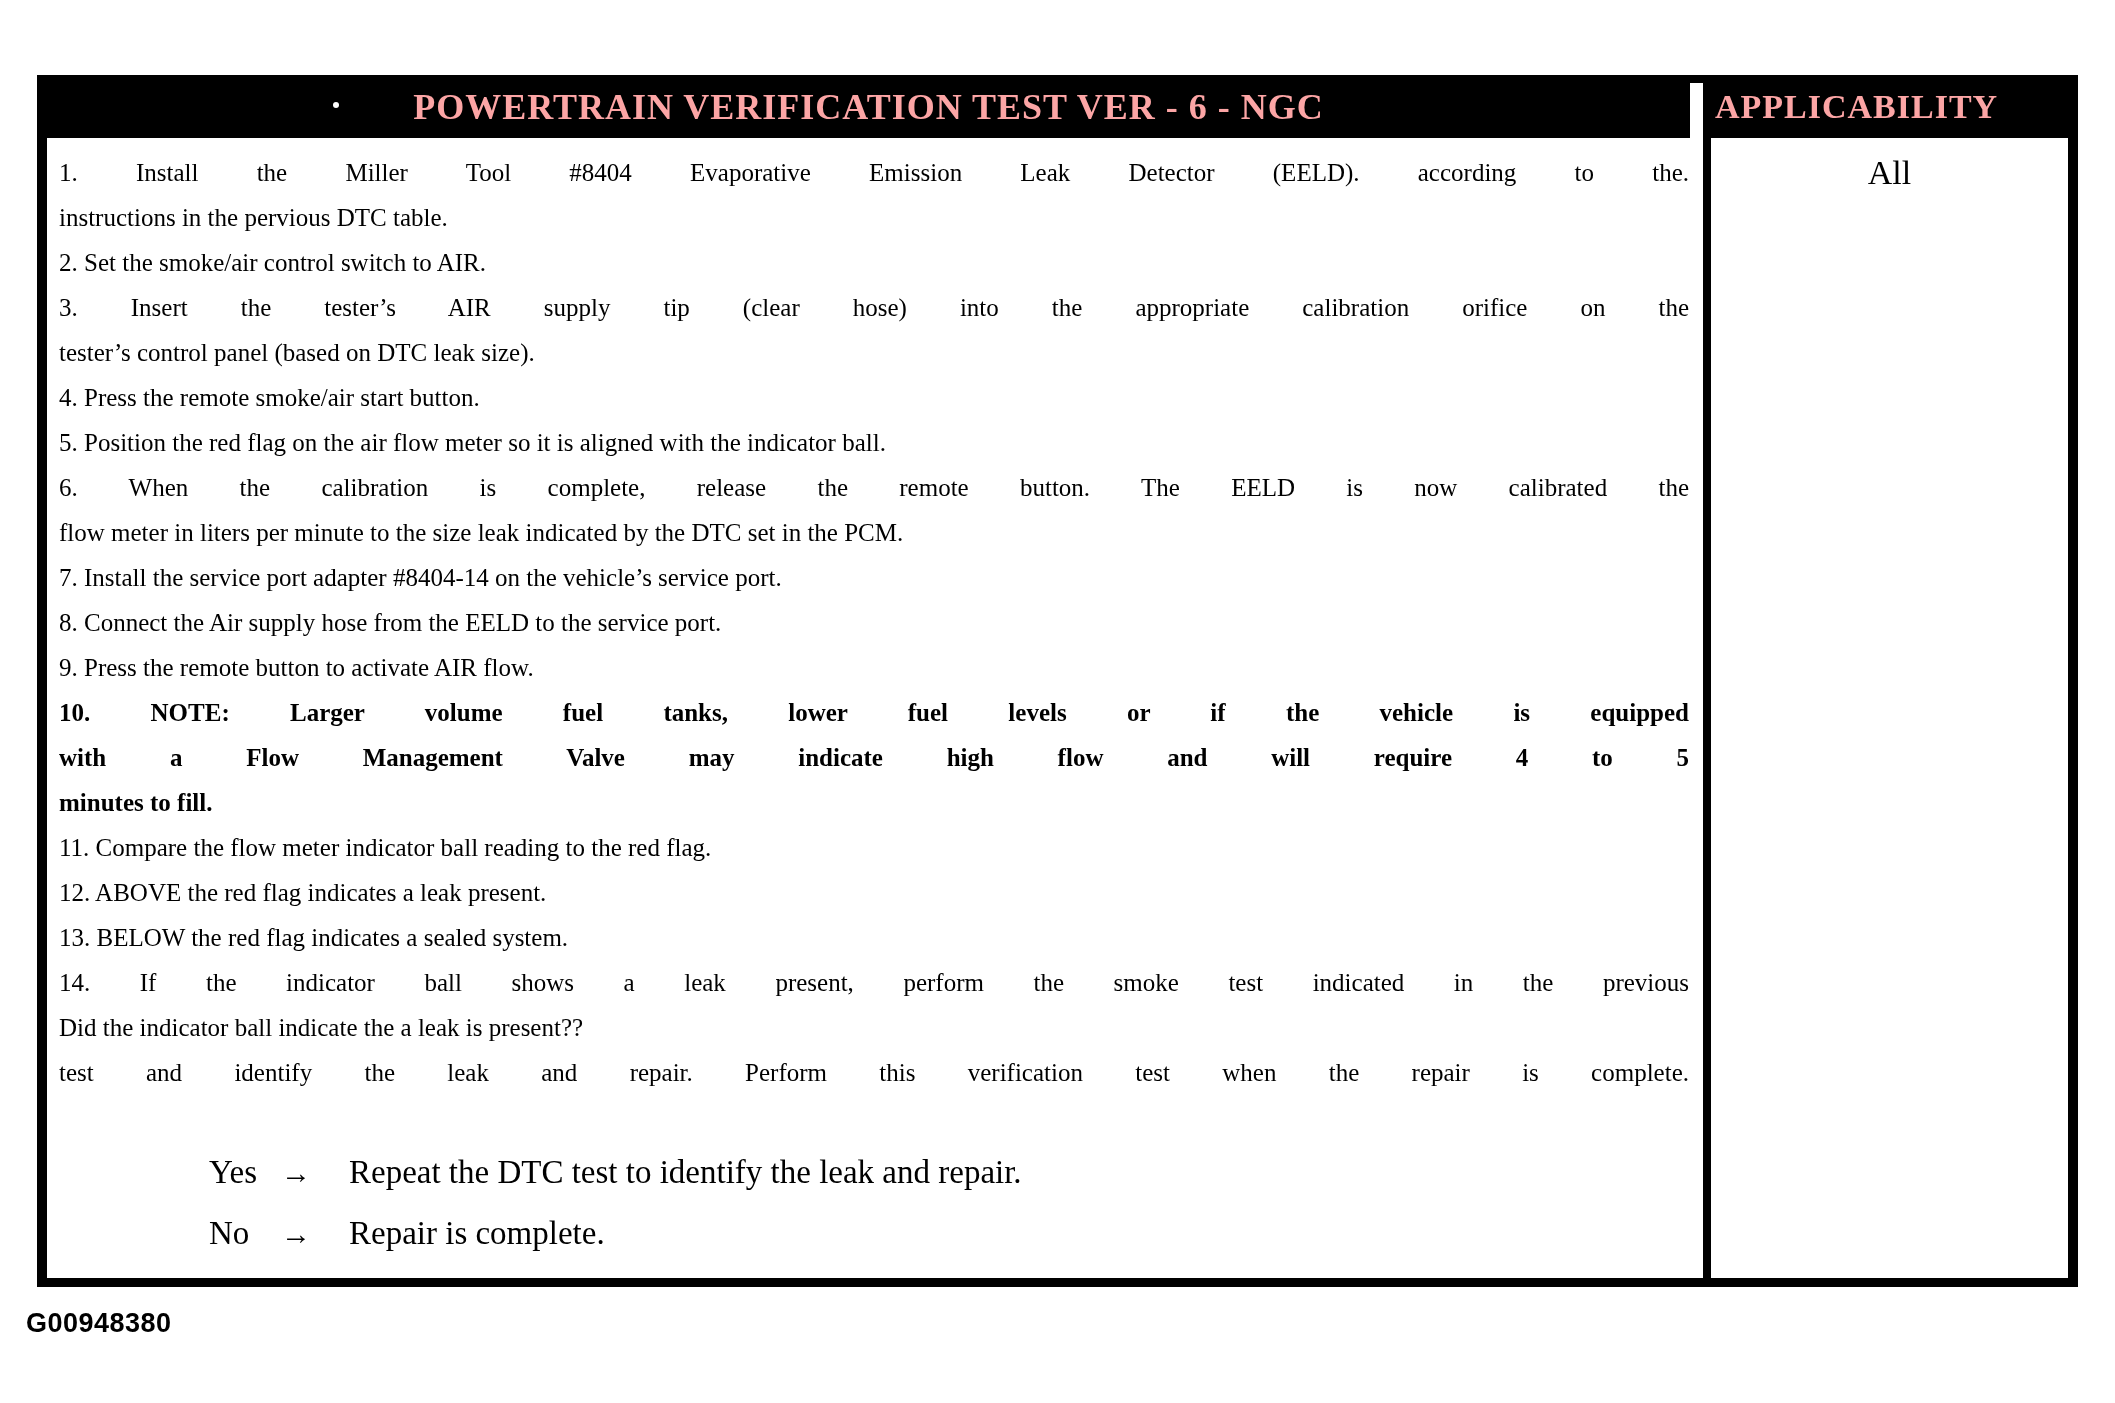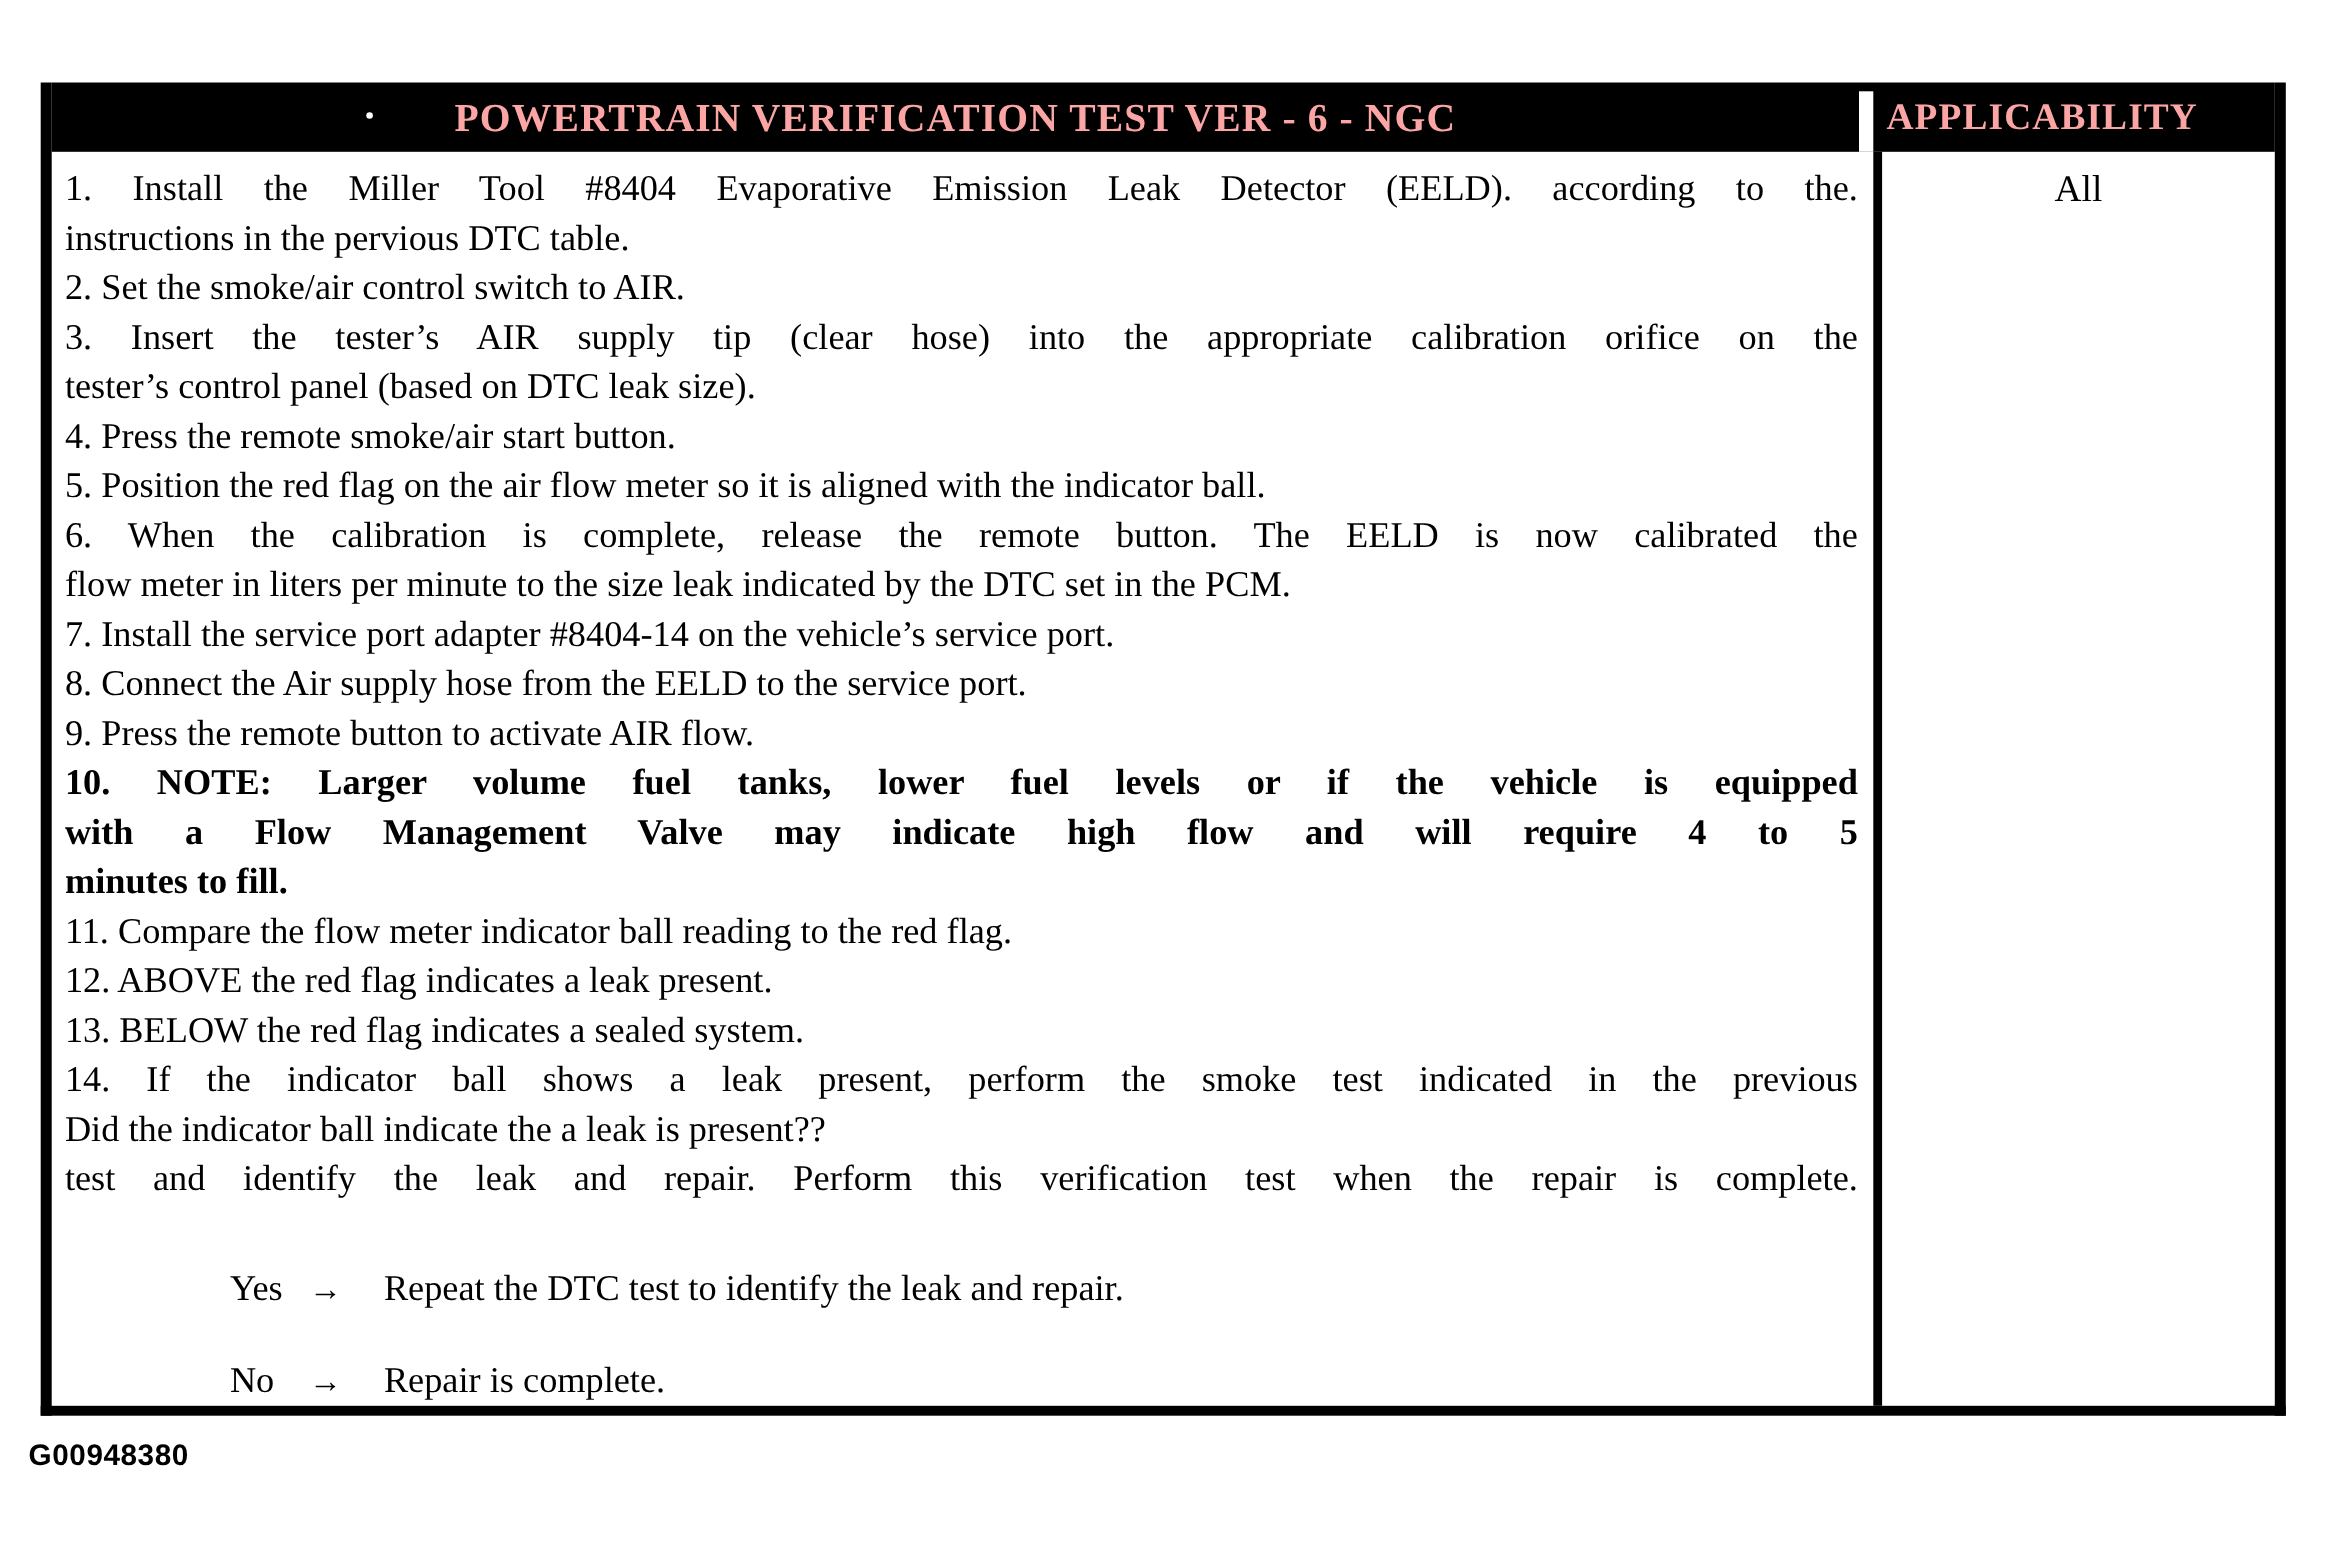--- a/index.html
+++ b/index.html
@@ -23,27 +23,27 @@
                 background:#fff;border-radius:50%;}
 
   
   .tbody{position:relative;height:1140px;}
   .col-divider{position:absolute;left:1656px;top:0;width:8px;height:100%;background:#000;}
   .left-cell{position:absolute;left:0;top:0;width:1656px;height:100%;
              box-sizing:border-box;padding:12px 14px 0 12px;}
   .right-cell{position:absolute;left:1664px;right:0;top:0;text-align:center;padding-top:12px;}
   .app-value{font-size:34px;line-height:45px;}
 
-  .ln{font-size:33px;line-height:45px;}
+  .ln{font-size:25px;line-height:45px;}
   .jf{text-align:justify;text-align-last:justify;}
   .b{font-weight:bold;}
 
   .answer-row{display:flex;font-size:33px;line-height:45px;align-items:baseline;}
   .answer-row.first{margin-top:55px;}
-  .answer-row.second{margin-top:38px;}
+  .answer-row.second{margin-top:16px;}
   .answer-opt{margin-left:150px;width:72px;}
   .answer-arrow{width:68px;font-size:30px;}
 
   .figure-id{position:absolute;left:26px;top:1308px;
              font-family:"Liberation Sans","DejaVu Sans",sans-serif;
              font-size:27px;font-weight:bold;letter-spacing:0.5px;}
 </style>
 </head>
 <body>
 

